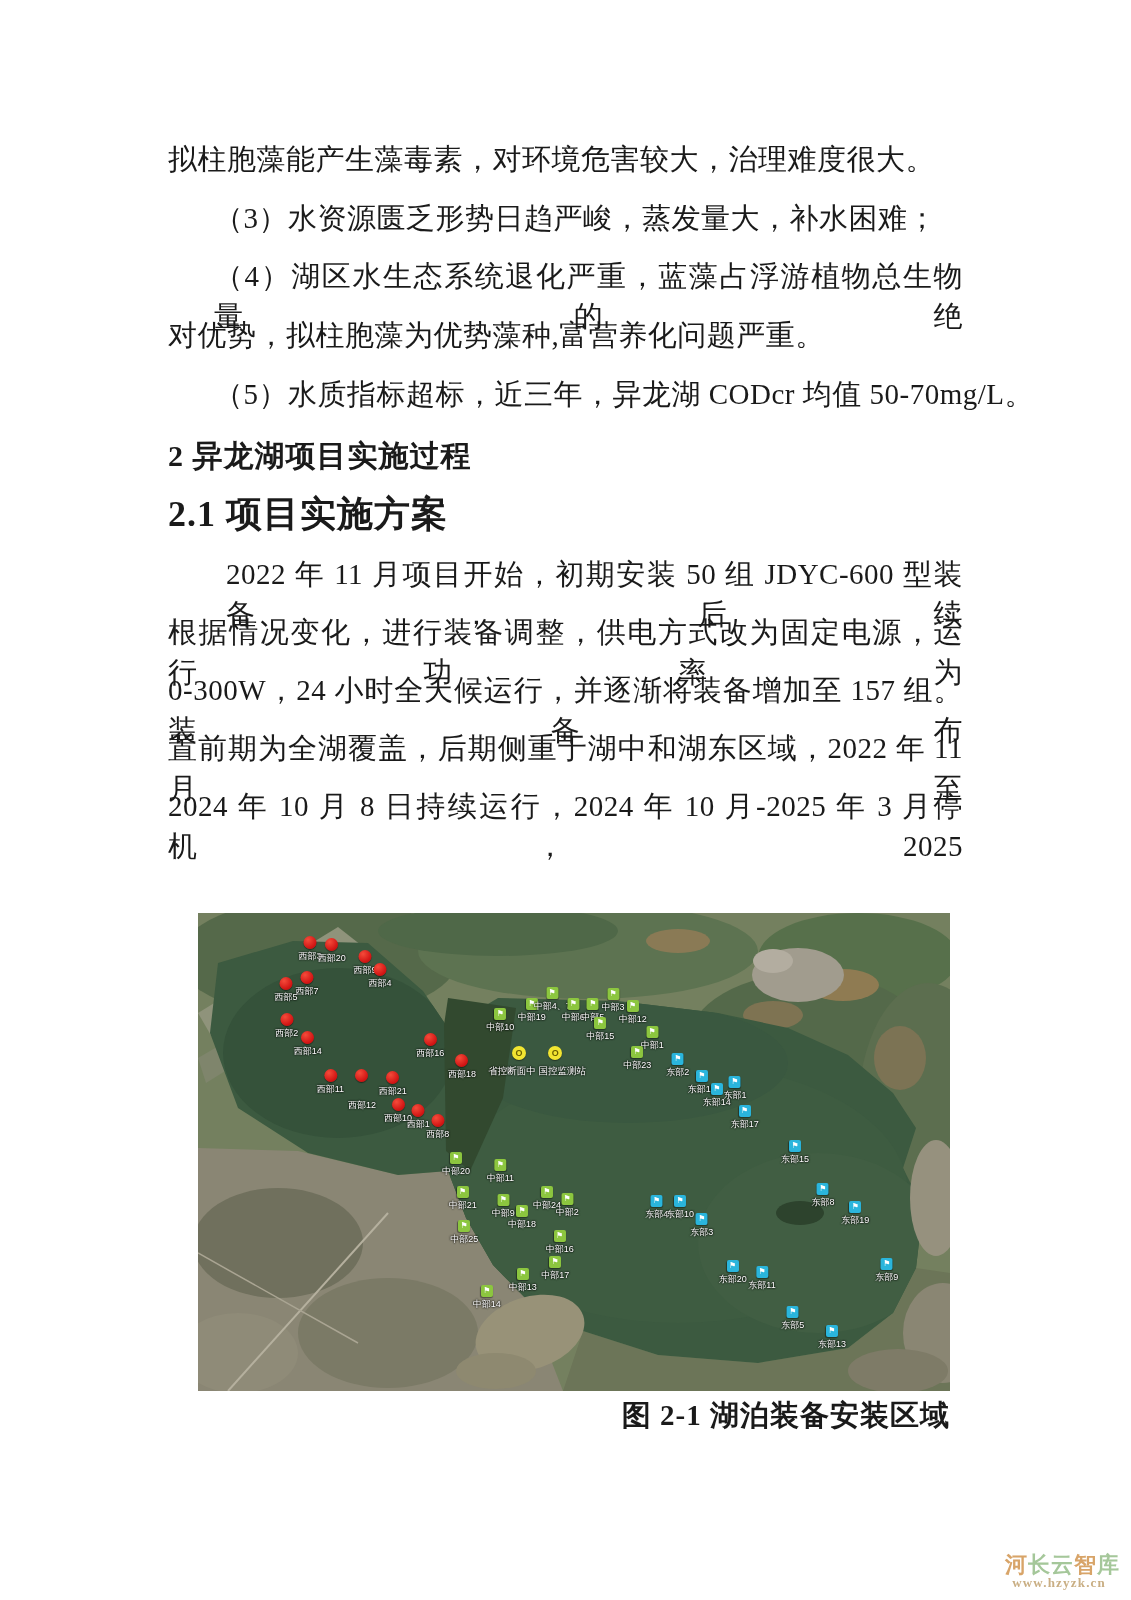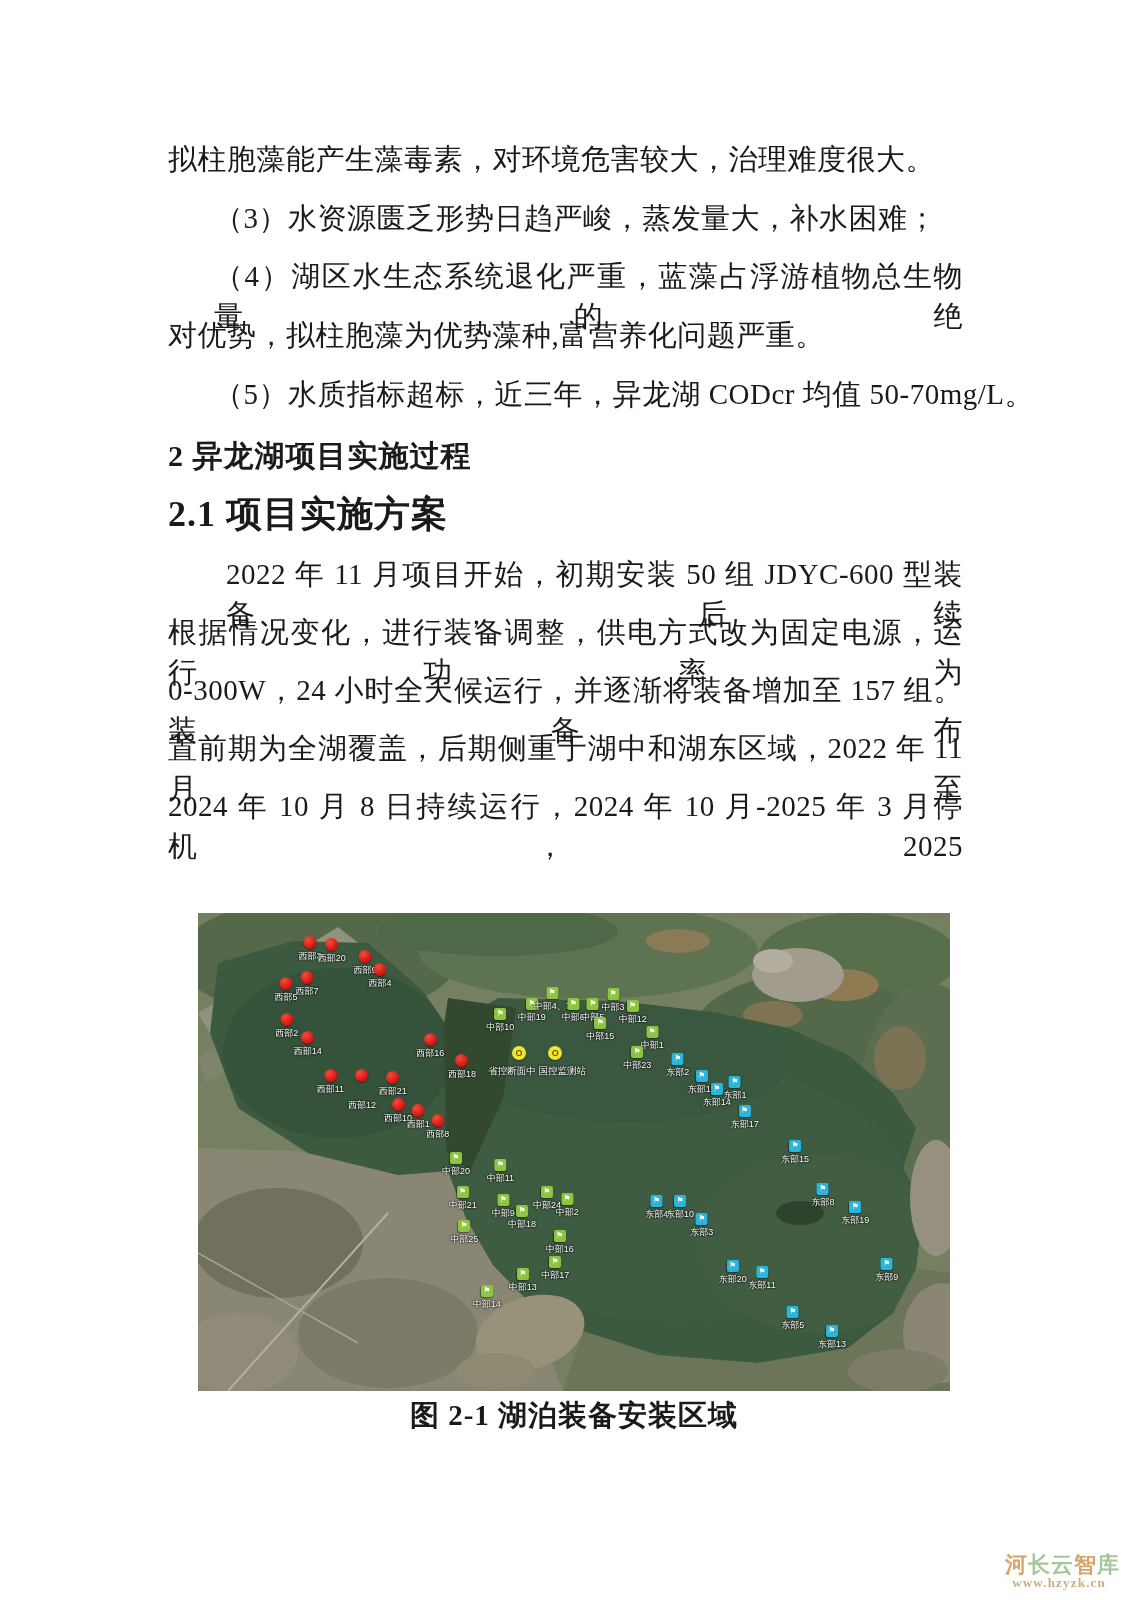--- a/index.html
+++ b/index.html
@@ -49,21 +49,21 @@
   }
   .m-label{
     margin-top:1px;font-size:9px;color:#ffffff;white-space:nowrap;
     text-shadow:0 0 2px #000,0 0 2px #000;letter-spacing:0;
   }
   .marker.note{transform:translate(-50%,0);}
   .marker.note .m-label{font-size:9.5px;}
 
   .caption{
     position:absolute;left:198px;top:1396px;width:752px;
-    text-align:center;font-weight:bold;font-size:29px;letter-spacing:1px;
+    text-align:right;font-weight:bold;font-size:29px;letter-spacing:1px;
   }
 
   .watermark{
     position:absolute;right:11px;top:1553px;width:200px;text-align:right;
     font-family:"Liberation Serif","DejaVu Serif",serif;line-height:1.05;
   }
   .wm-title{font-size:22px;font-weight:bold;letter-spacing:1px;}
   .wm-url{font-size:13px;font-weight:bold;letter-spacing:1.2px;padding-right:14px;}
 </style>
 </head>

